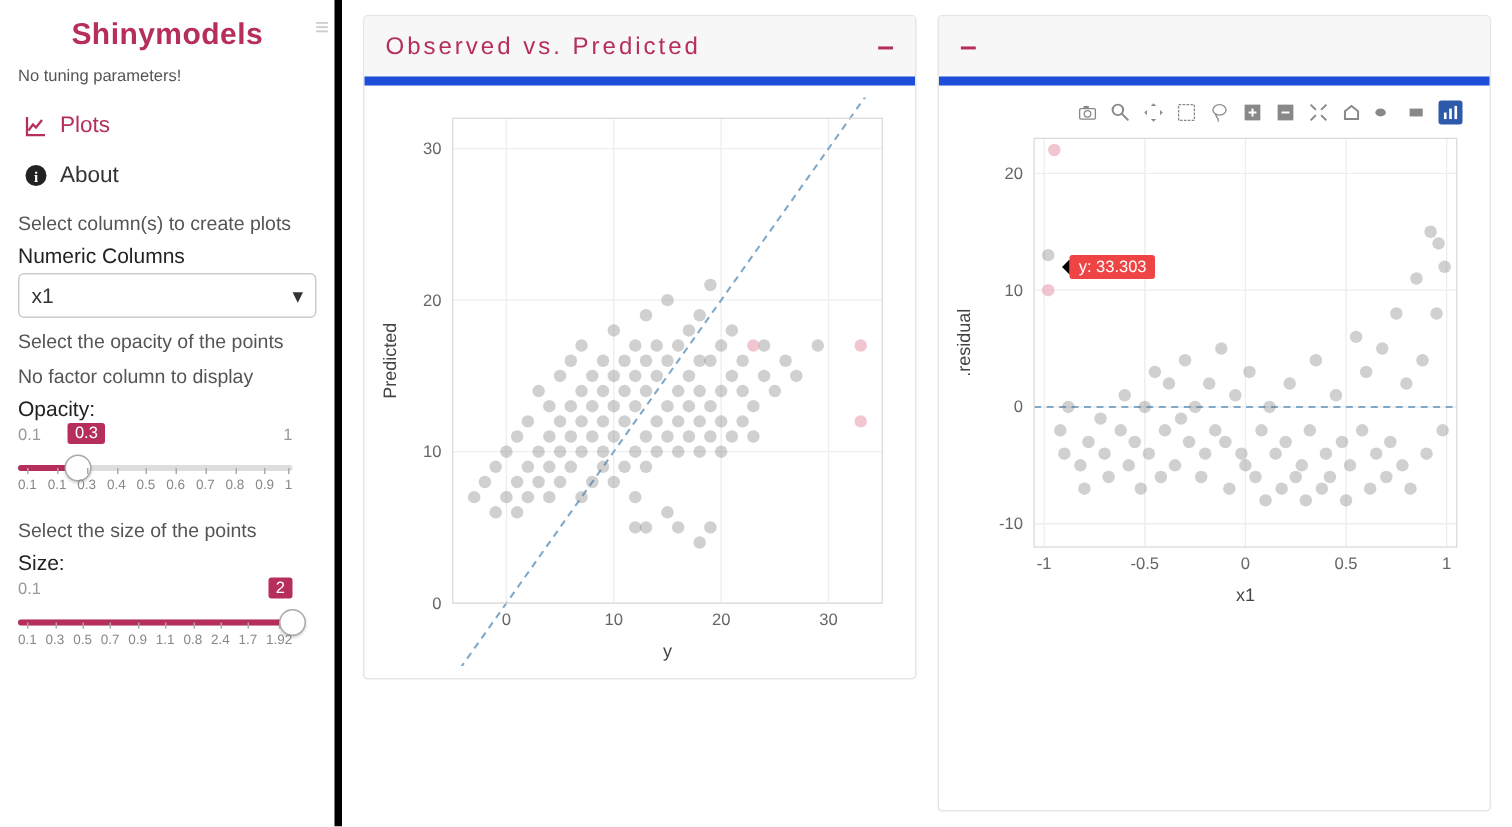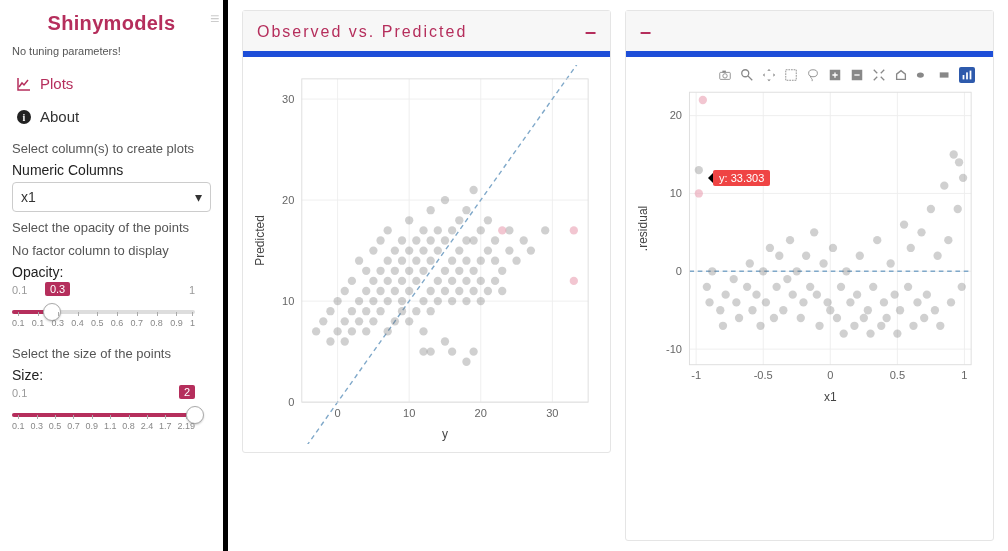--- a/index.html
+++ b/index.html
@@ -116,21 +116,21 @@
       <div class="slider-ticks" id="size-ticks">
           <span>0.1</span>
           <span>0.3</span>
           <span>0.5</span>
           <span>0.7</span>
           <span>0.9</span>
           <span>1.1</span>
           <span>0.8</span>
           <span>2.4</span>
           <span>1.7</span>
-          <span>2.19</span>
+          <span>1.92</span>
         </div>
     </div>
   </div>
 
   <span class="hamburger">≡</span>
 
   <div class="main">
     <div class="col">
       <div class="panel">
         <div class="panel-header">

